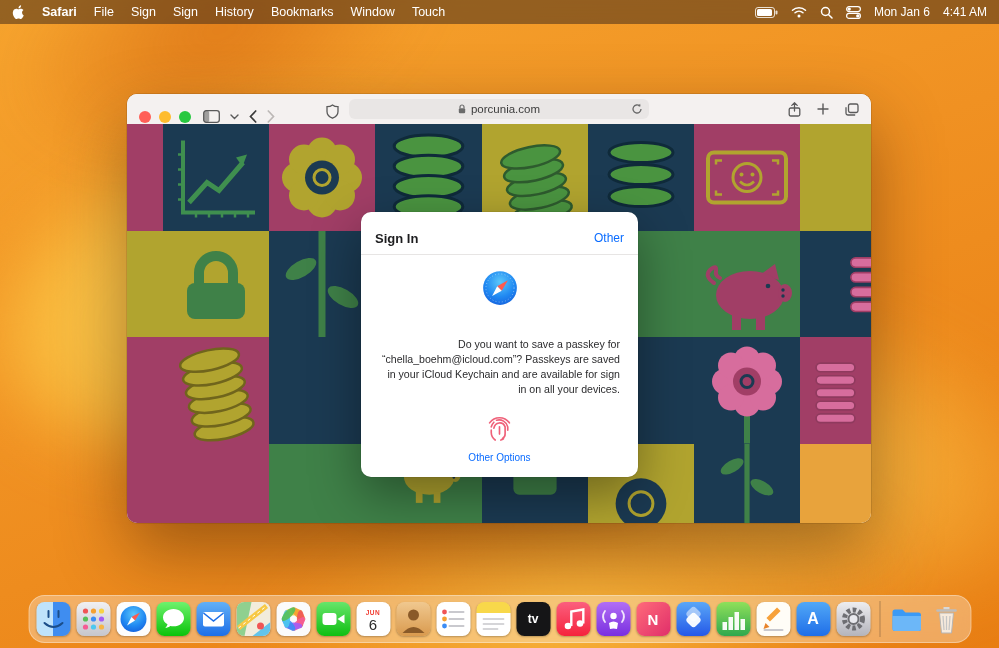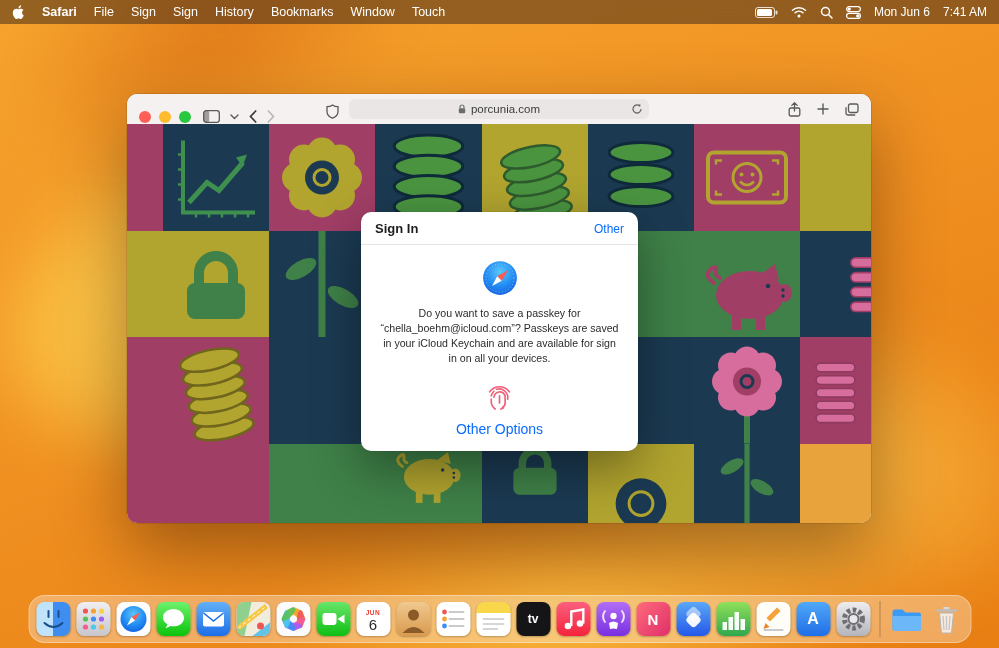--- a/index.html
+++ b/index.html
@@ -49,29 +49,29 @@
     grid-template-rows:107px 106px 107px 79px; }
   .tile { position:relative; overflow:hidden; }
   .tile svg { position:absolute; inset:0; width:100%; height:100%; }
   .bg-navy{background:#1b3a52}.bg-mag{background:#a13e66}.bg-olive{background:#b1a42f}
   .bg-green{background:#3f8148}.bg-orange{background:#e8a33c}
 
   
   .dialog { position:absolute; left:361px; top:212px; width:277px; z-index:50; background:#fff;
     border-radius:10px; box-shadow:0 18px 50px rgba(0,0,0,.38), 0 0 0 0.5px rgba(0,0,0,.1);
     padding-bottom:14px; }
-  .dlg-head { display:flex; align-items:flex-end; justify-content:space-between;
-    padding:9px 14px 8px; border-bottom:1px solid #e7e5e4; }
+  .dlg-head { display:flex; align-items:flex-start; justify-content:space-between;
+    padding:19px 14px 8px; border-bottom:1px solid #e7e5e4; }
   .dlg-title { font-size:13px; font-weight:700; color:#1d1d1f; }
   .dlg-cancel { font-size:12px; color:#0a6cff; cursor:pointer; }
   .dlg-compass { display:flex; justify-content:center; margin-top:15px; }
-  .dlg-body { margin:10px 18px 0; font-size:10.6px; line-height:1.42; text-align:center; color:#2b2b2d; }
+  .dlg-body { margin:31px 18px 0; font-size:10.6px; line-height:1.42; text-align:right; color:#2b2b2d; }
   .dlg-finger { display:flex; justify-content:center; margin-top:14px; }
   .dlg-continue { margin-top:7px; text-align:center; font-size:11.5px; color:#1d1d1f; font-weight:500; }
-  .dlg-other { margin-top:8px; text-align:center; font-size:14px; color:#0a6cff; cursor:pointer; }
+  .dlg-other { margin-top:8px; text-align:center; font-size:10px; color:#0a6cff; cursor:pointer; }
 
   
   .dock { position:absolute; bottom:5px; left:50%; transform:translateX(-50%); z-index:60;
     background:rgba(255,255,255,0.32); border:1px solid rgba(255,255,255,0.35);
     border-radius:16px; padding:5px 7px; display:flex; align-items:center; gap:6px; backdrop-filter:blur(10px); }
   .dk { width:34px; height:34px; border-radius:8px; position:relative; overflow:hidden; flex:0 0 auto;
     box-shadow:0 1px 2px rgba(0,0,0,.25); cursor:pointer; }
   .dk svg { position:absolute; inset:0; width:100%; height:100%; }
   .dk-plain { box-shadow:none; overflow:visible; }
   .dock-sep { width:1px; height:36px; background:rgba(60,50,40,.35); margin:0 3px; }
@@ -131,22 +131,22 @@
       <span class="sicon">
         <svg width="15" height="13" viewBox="0 0 15 13">
             <g fill="none" stroke="#fff" stroke-width="1.2">
               <rect x="0.6" y="0.6" width="13.8" height="5" rx="2.5"></rect>
               <rect x="0.6" y="7.4" width="13.8" height="5" rx="2.5"></rect>
             </g>
             <circle cx="3.2" cy="3.1" r="1.7" fill="#fff"></circle>
             <circle cx="11.8" cy="9.9" r="1.7" fill="#fff"></circle>
           </svg>
       </span>
-      <span>Mon Jun 6</span>
-      <span>7:41 AM</span>
+      <span>Mon Jan 6</span>
+      <span>4:41 AM</span>
     </div>
   </div>
 
   <div class="window">
     <div class="toolbar">
       <div class="lights">
         <span class="light l-red"></span>
         <span class="light l-yel"></span>
         <span class="light l-grn"></span>
       </div>

